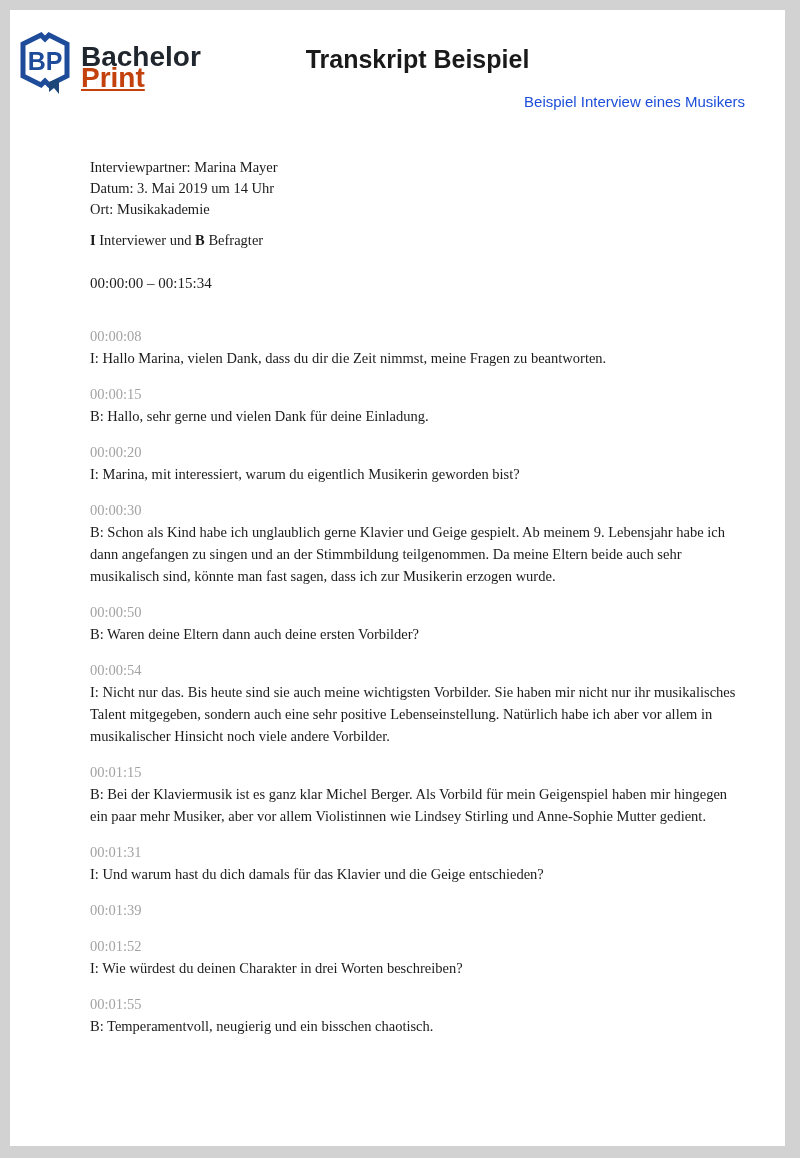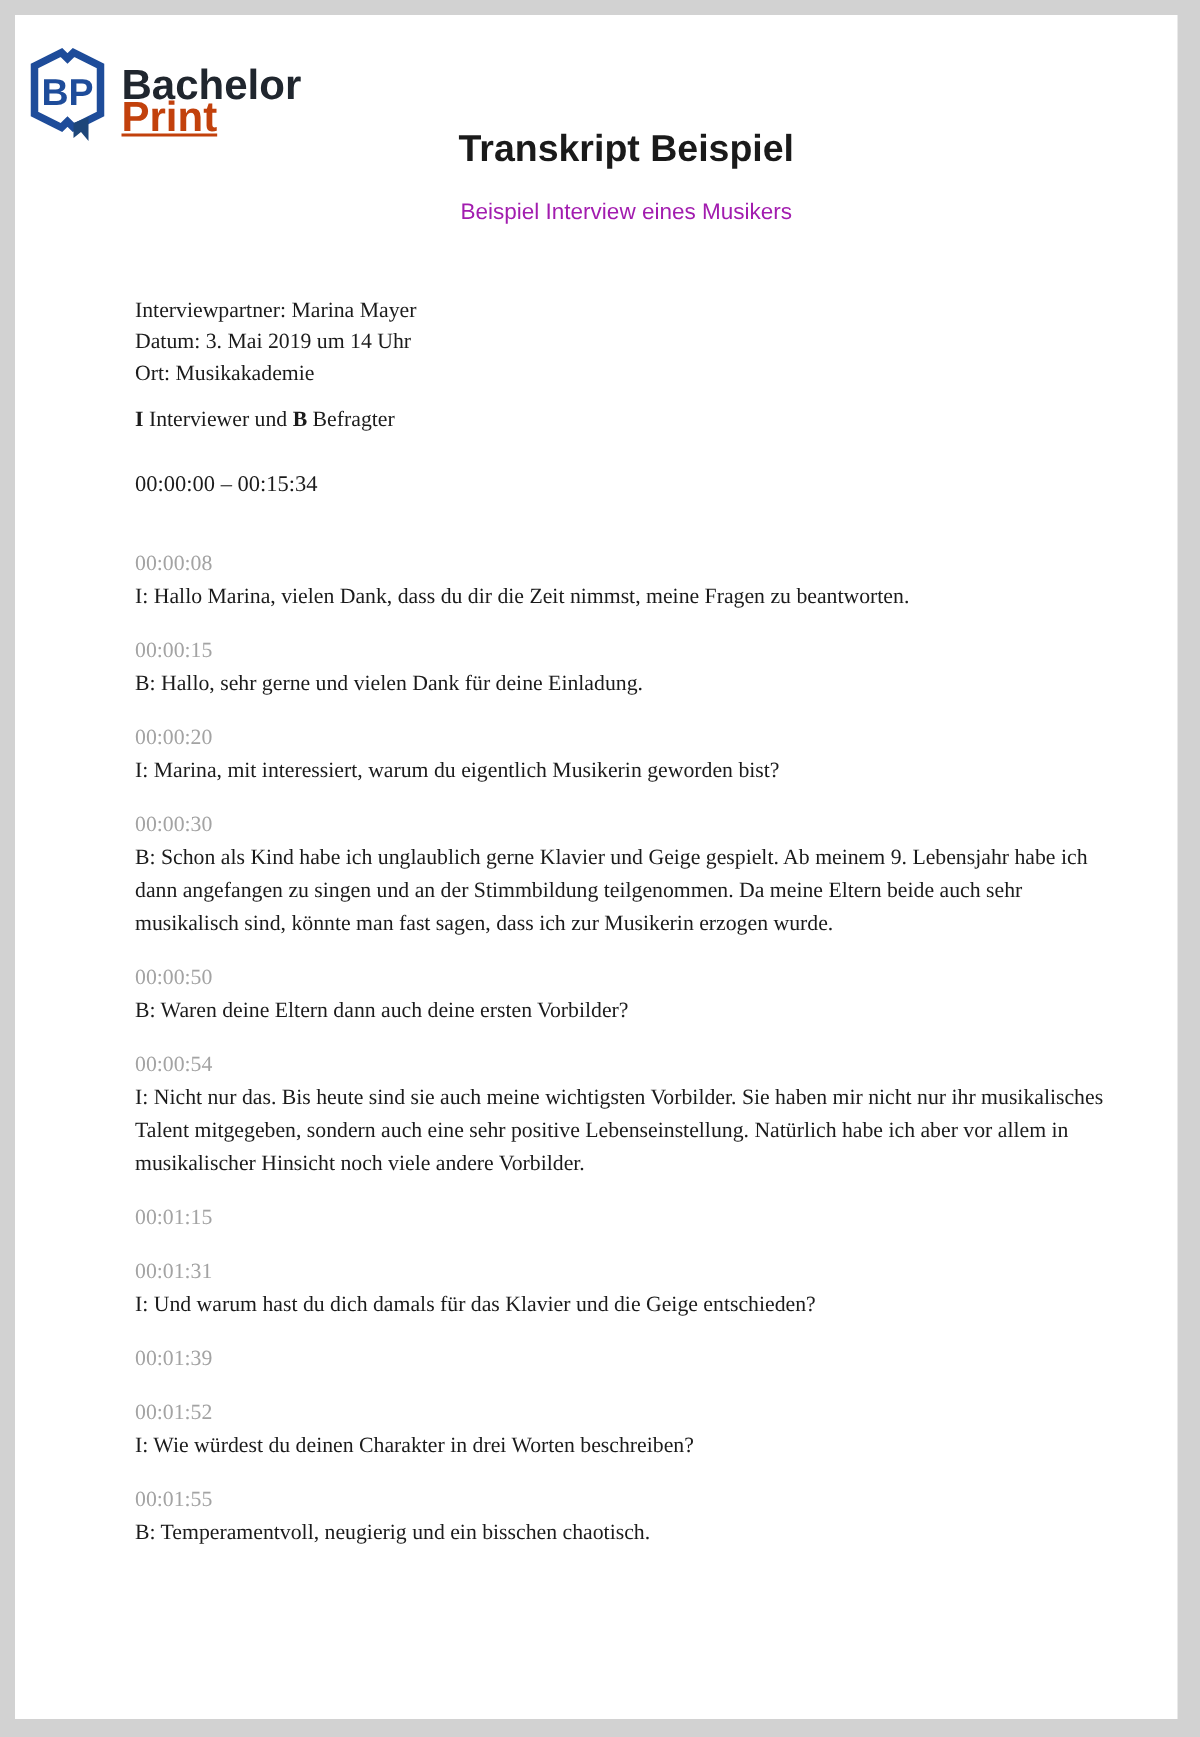--- a/index.html
+++ b/index.html
@@ -30,35 +30,35 @@
     line-height: 21px;
     margin-top: 8px;
   }
   .brand-line1 { color: #20262e; display: block; }
   .brand-line2 { color: #c2410c; display: block; text-decoration: underline; }
   
   .content {
     padding: 0 40px 0 80px;
   }
   h1.doc-title {
-    padding-top: 74px;
+    padding-top: 34px;
     text-align: center;
     font-family: "Liberation Sans", sans-serif;
     font-weight: bold;
     font-size: 25px;
     line-height: 31px;
     color: #1a1a1a;
   }
   .doc-subtitle {
     margin-top: 17px;
-    text-align: center;
+    text-align: right;
     font-family: "Liberation Sans", sans-serif;
     font-size: 15px;
     line-height: 20px;
-    color: #a21caf;
+    color: #1d4ed8;
   }
   
   .meta-block {
     margin-top: 45px;
     font-size: 14.5px;
     line-height: 21px;
     color: #1b1b1b;
   }
   .legend-line {
     margin-top: 10px;
@@ -152,20 +152,21 @@
   </div>
 
   <div class="entry">
     <div class="entry-ts">00:00:54</div>
     <div class="entry-text">I: Nicht nur das. Bis heute sind sie auch meine wichtigsten Vorbilder. Sie haben mir nicht nur ihr musikalisches Talent mitgegeben, sondern auch eine sehr positive Lebenseinstellung. Natürlich habe ich aber vor allem in musikalischer Hinsicht noch viele andere Vorbilder.</div>
   </div>
 
 
   <div class="entry">
     <div class="entry-ts">00:01:15</div>
+    <div class="entry-text">B: Bei der Klaviermusik ist es ganz klar Michel Berger. Als Vorbild für mein Geigenspiel haben mir hingegen ein paar mehr Musiker, aber vor allem Violistinnen wie Lindsey Stirling und Anne-Sophie Mutter gedient.</div>
   </div>
 
   <div class="entry">
     <div class="entry-ts">00:01:31</div>
     <div class="entry-text">I: Und warum hast du dich damals für das Klavier und die Geige entschieden?</div>
   </div>
 
   <div class="entry">
     <div class="entry-ts">00:01:39</div>
   </div>

